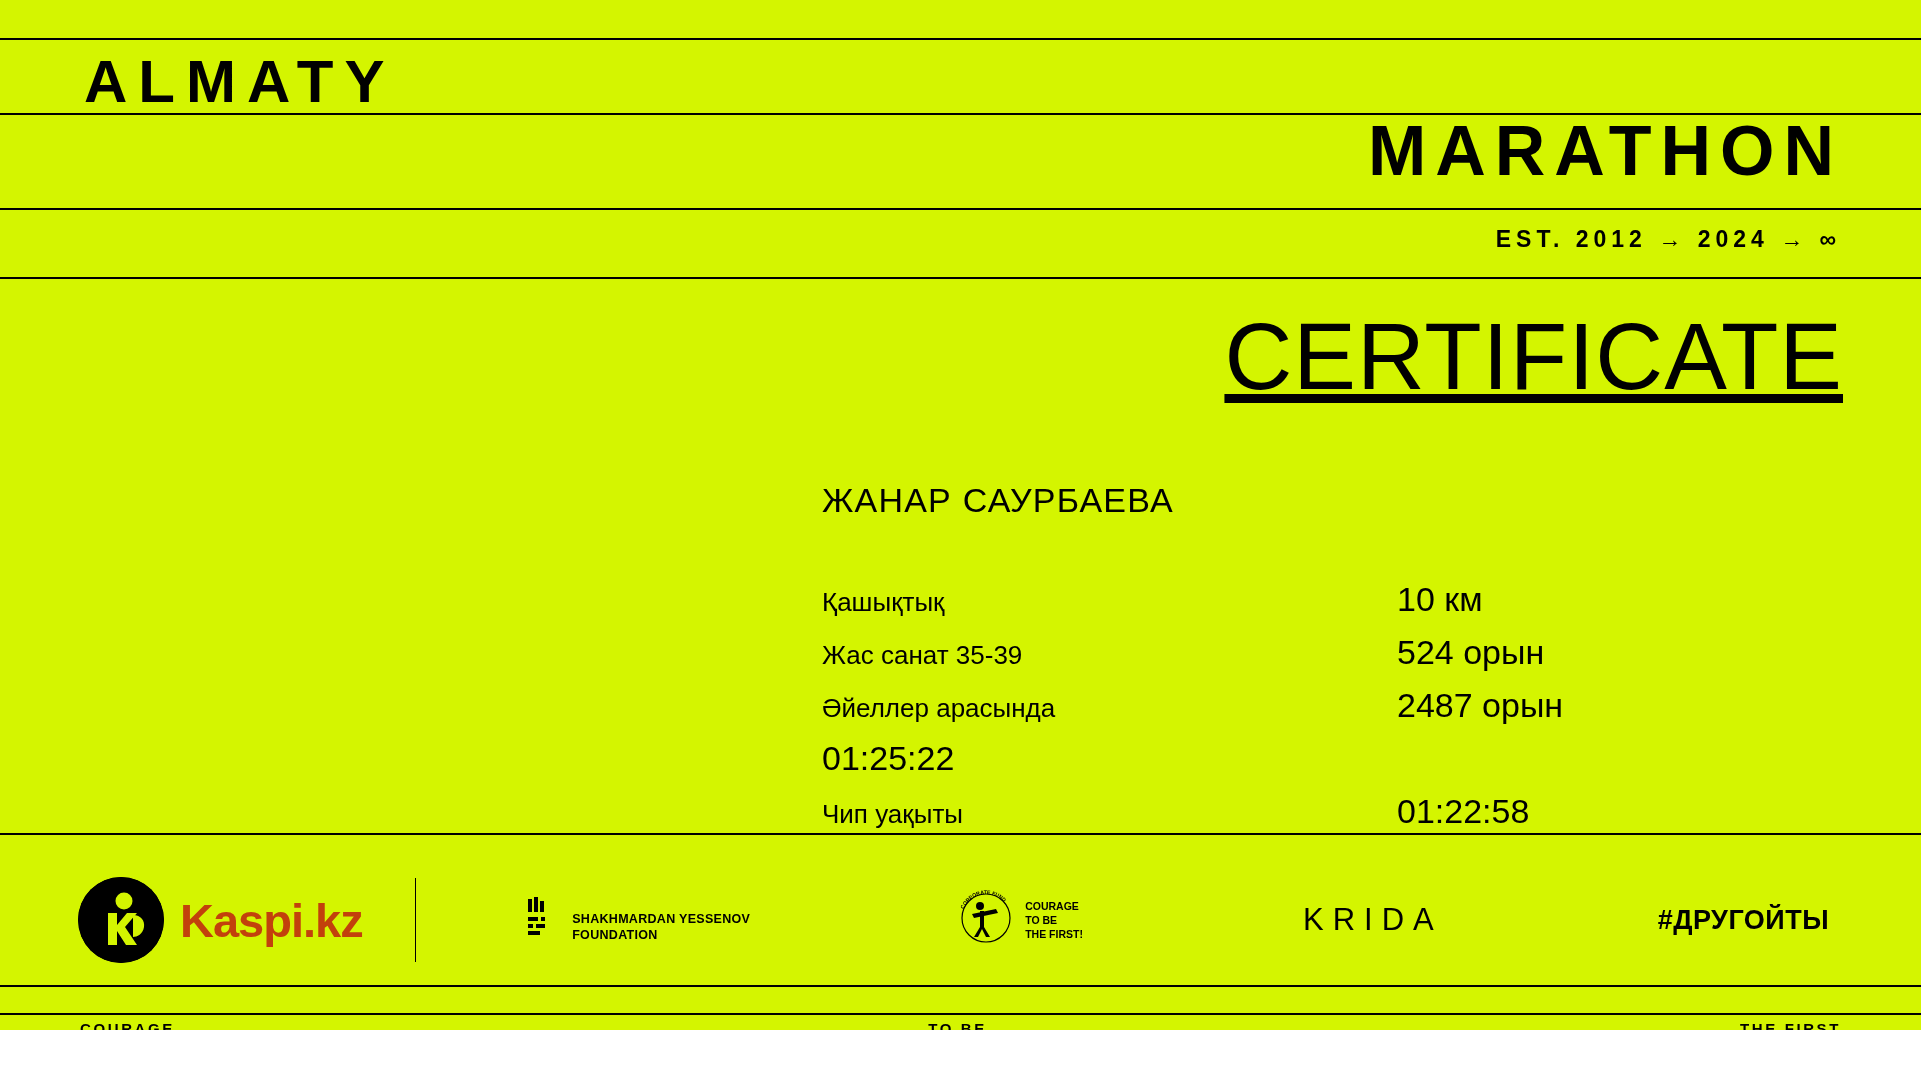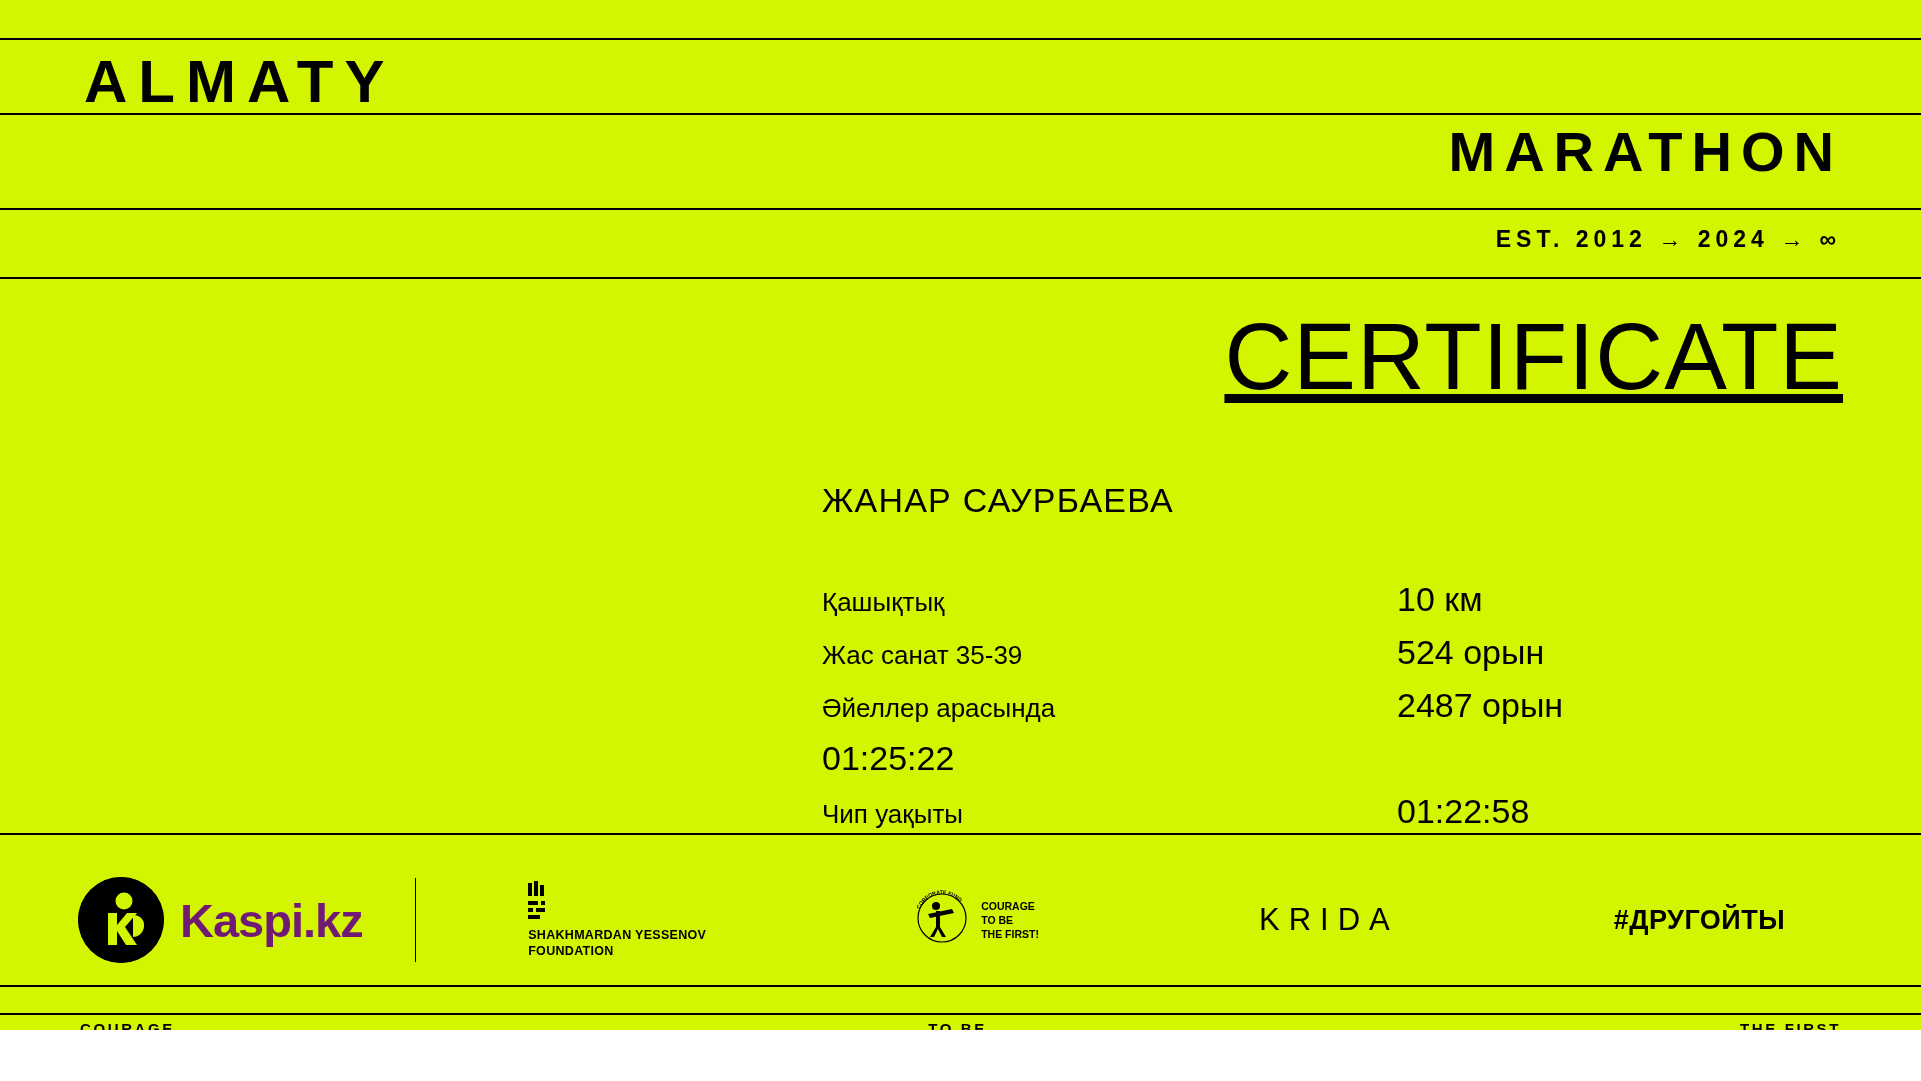--- a/index.html
+++ b/index.html
@@ -33,22 +33,22 @@
     font-size: 60px;
     font-weight: 700;
     letter-spacing: 11px;
     line-height: 1;
     color: #000;
     white-space: nowrap;
   }
   .marathon {
     position: absolute;
     right: 78px;
-    top: 124px;
-    font-size: 56px;
+    top: 116px;
+    font-size: 70px;
     font-weight: 700;
     letter-spacing: 9px;
     line-height: 1;
     color: #000;
     white-space: nowrap;
   }
   .est {
     position: absolute;
     right: 80px;
     top: 228px;
@@ -133,37 +133,36 @@
     background: #000;
     position: relative;
     overflow: hidden;
     flex: none;
   }
   .kaspi-mark svg { display: block; }
   .kaspi-word {
     font-size: 47px;
     font-weight: 700;
     letter-spacing: -1px;
-    color: #701a75;
+    color: #c2410c;
     margin-left: 16px;
     line-height: 1;
   }
   .vdiv {
     width: 1.5px;
     height: 84px;
     background: #000;
     margin-left: 52px;
     flex: none;
   }
 
   .yessenov {
     display: flex;
-    align-items: flex-start;
+    align-items: flex-end;
     margin-left: 112px;
-    flex-direction: column;
   }
   .yessenov-bars { flex: none; margin-right: 10px; }
   .yessenov-text {
     font-size: 12.5px;
     font-weight: 700;
     letter-spacing: 0.3px;
     line-height: 1.3;
     color: #000;
     white-space: nowrap;
   }

